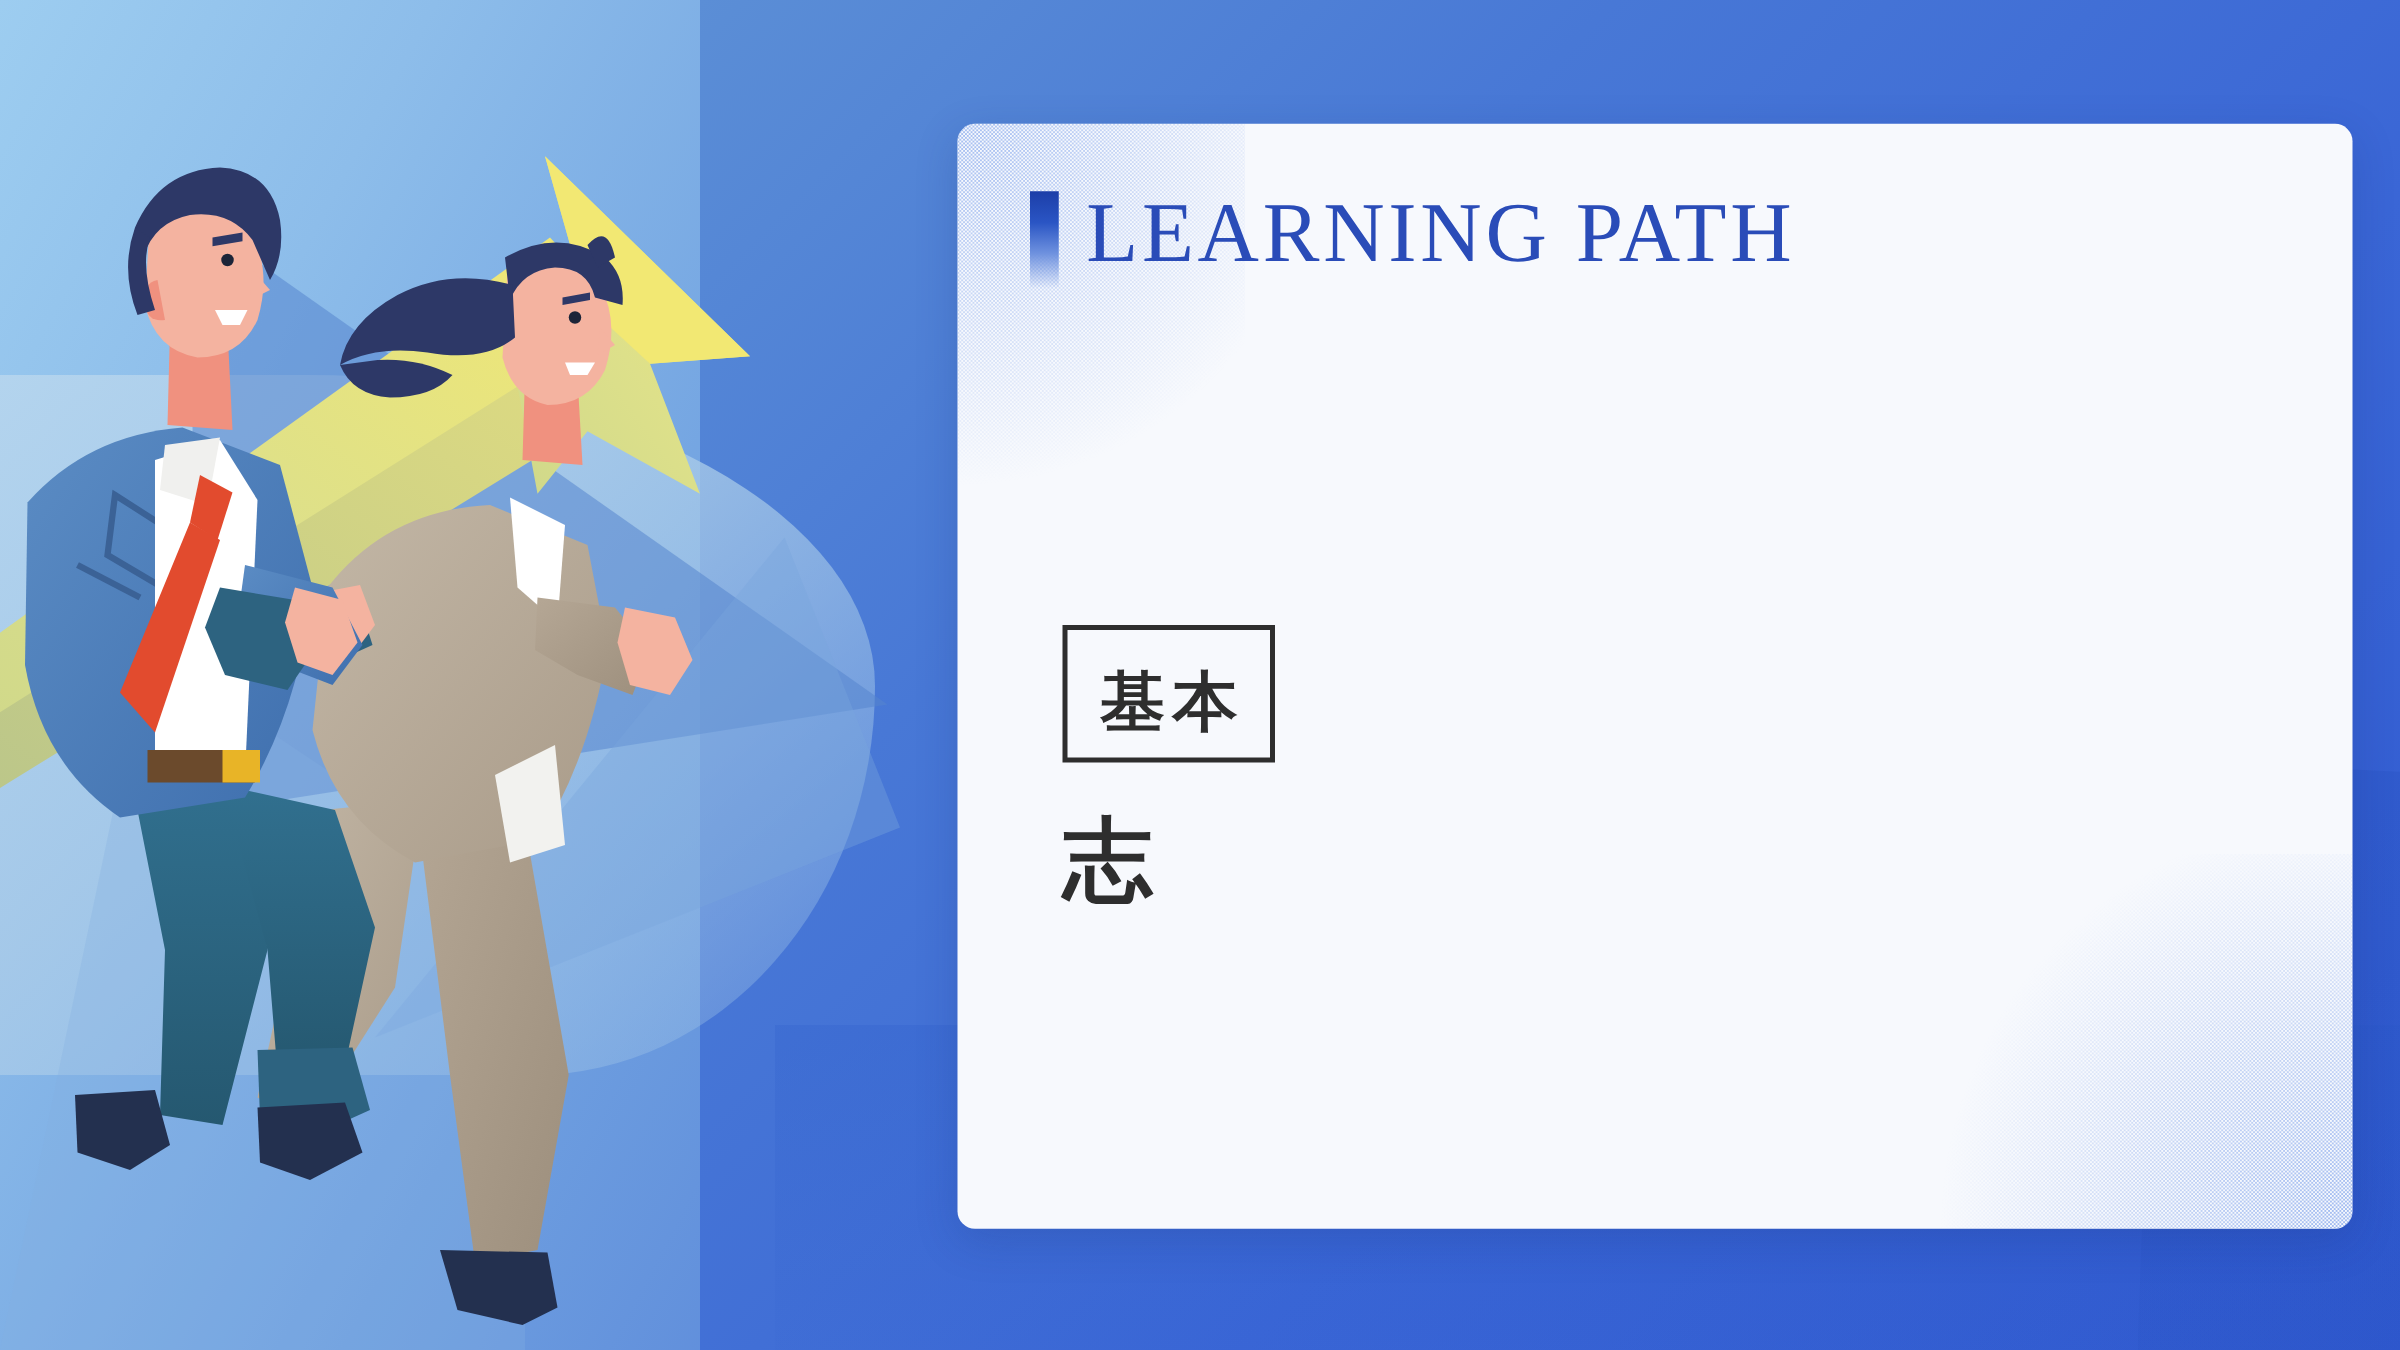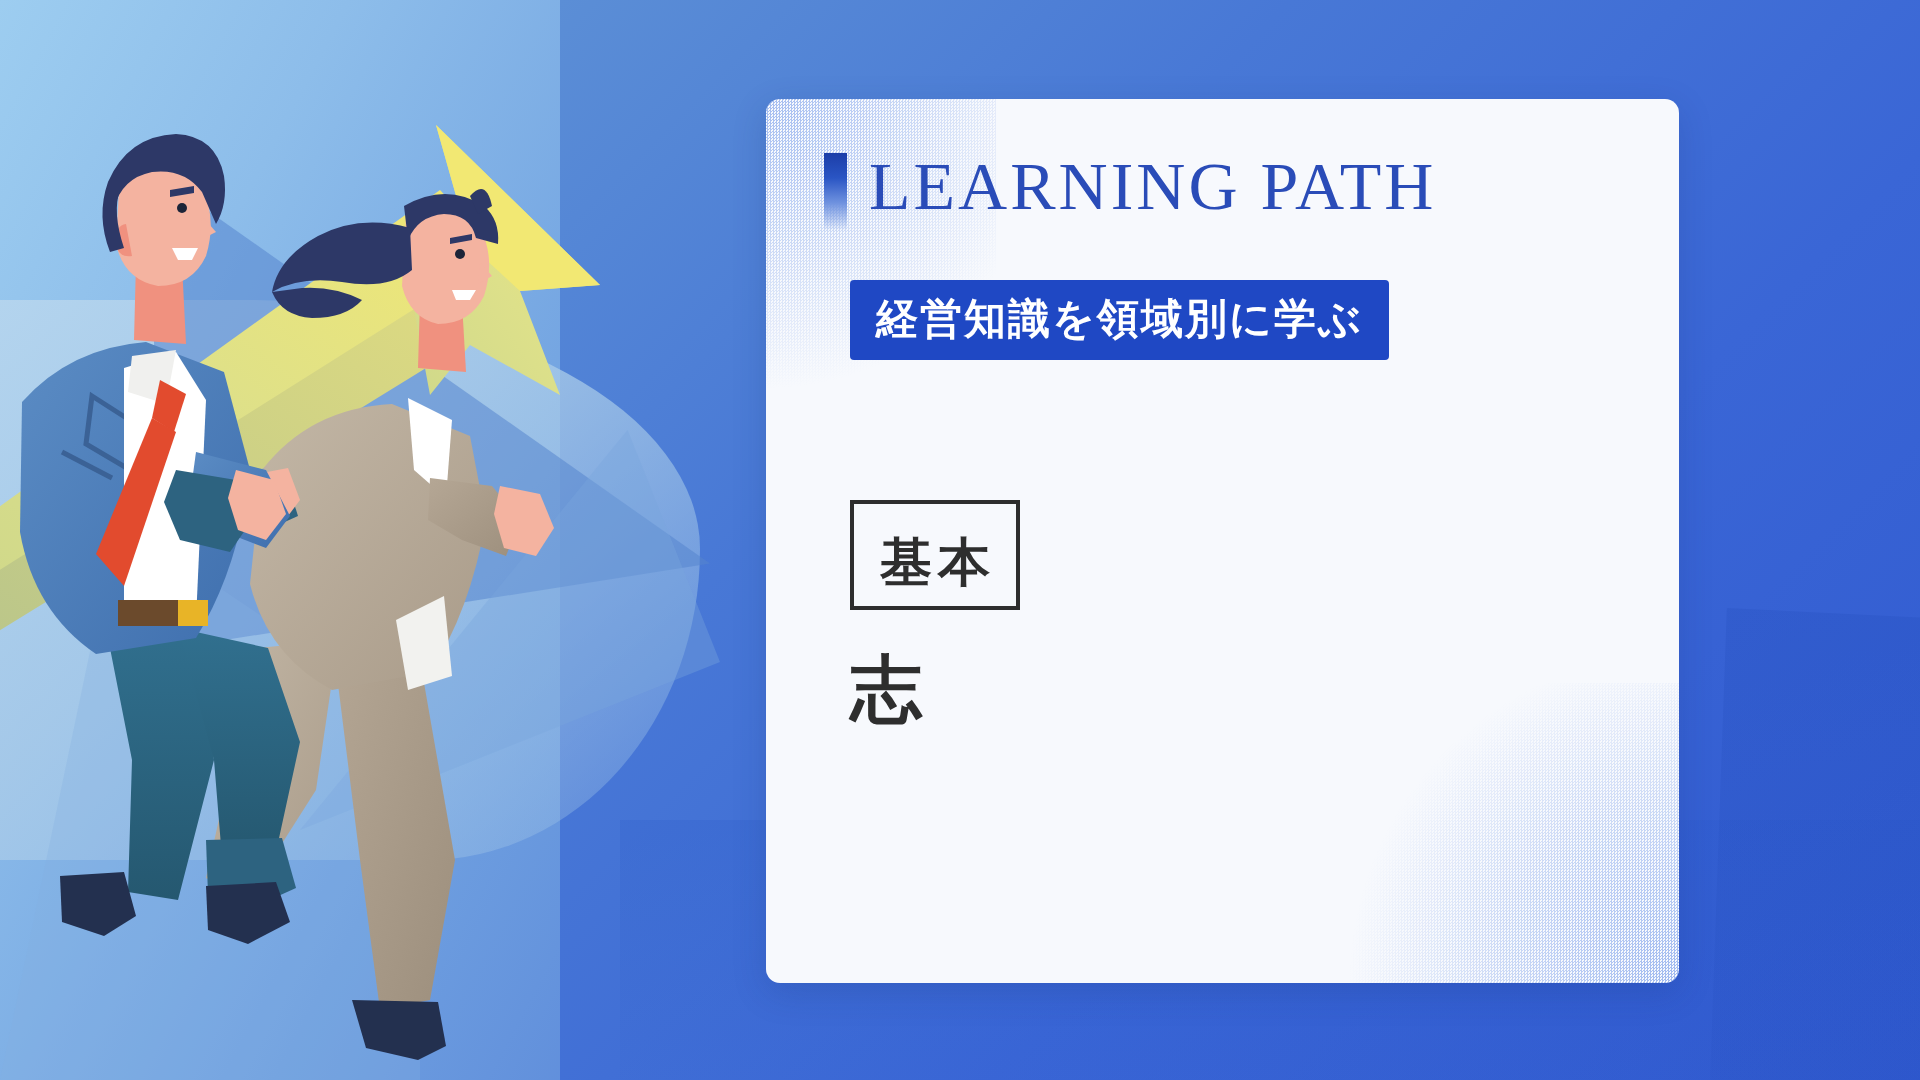--- a/index.html
+++ b/index.html
@@ -57,21 +57,21 @@
 
   
   .arrow-wrap{position:absolute;left:0;top:95px;width:640px;height:620px;}
   .arrow{position:absolute;inset:0;}
 
   
   .people{position:absolute;left:0;top:0;width:640px;height:1080px;}
 
   
   .card{
-    position:absolute;left:766px;top:99px;width:913px;height:884px;
+    position:absolute;left:766px;top:99px;width:1116px;height:884px;
     background:#f7f9fd;
     border-radius:14px;
     box-shadow:0 10px 34px rgba(24,50,120,.20);
     overflow:hidden;
   }
   .card-noise-tl{
     position:absolute;left:0;top:0;width:230px;height:330px;
     background:
       radial-gradient(circle at 0% 0%, rgba(96,140,230,.55) 0%, rgba(96,140,230,.30) 35%, rgba(96,140,230,0) 72%);
     -webkit-mask-image:repeating-conic-gradient(#000 0% 25%, transparent 0% 50%);
@@ -280,21 +280,20 @@
   <div class="card">
     <div class="card-noise-tl"></div>
     <div class="card-noise-br"></div>
 
     <div class="card-inner">
       <div class="title-row">
         <div class="accent-bar"></div>
         <div class="title">LEARNING PATH</div>
       </div>
 
-      <div class="badge">経営知識を領域別に学ぶ</div>
 
       <div class="level-box">基本</div>
 
       <div class="subject">志</div>
     </div>
   </div>
 
 </div>
 
 </body></html>

